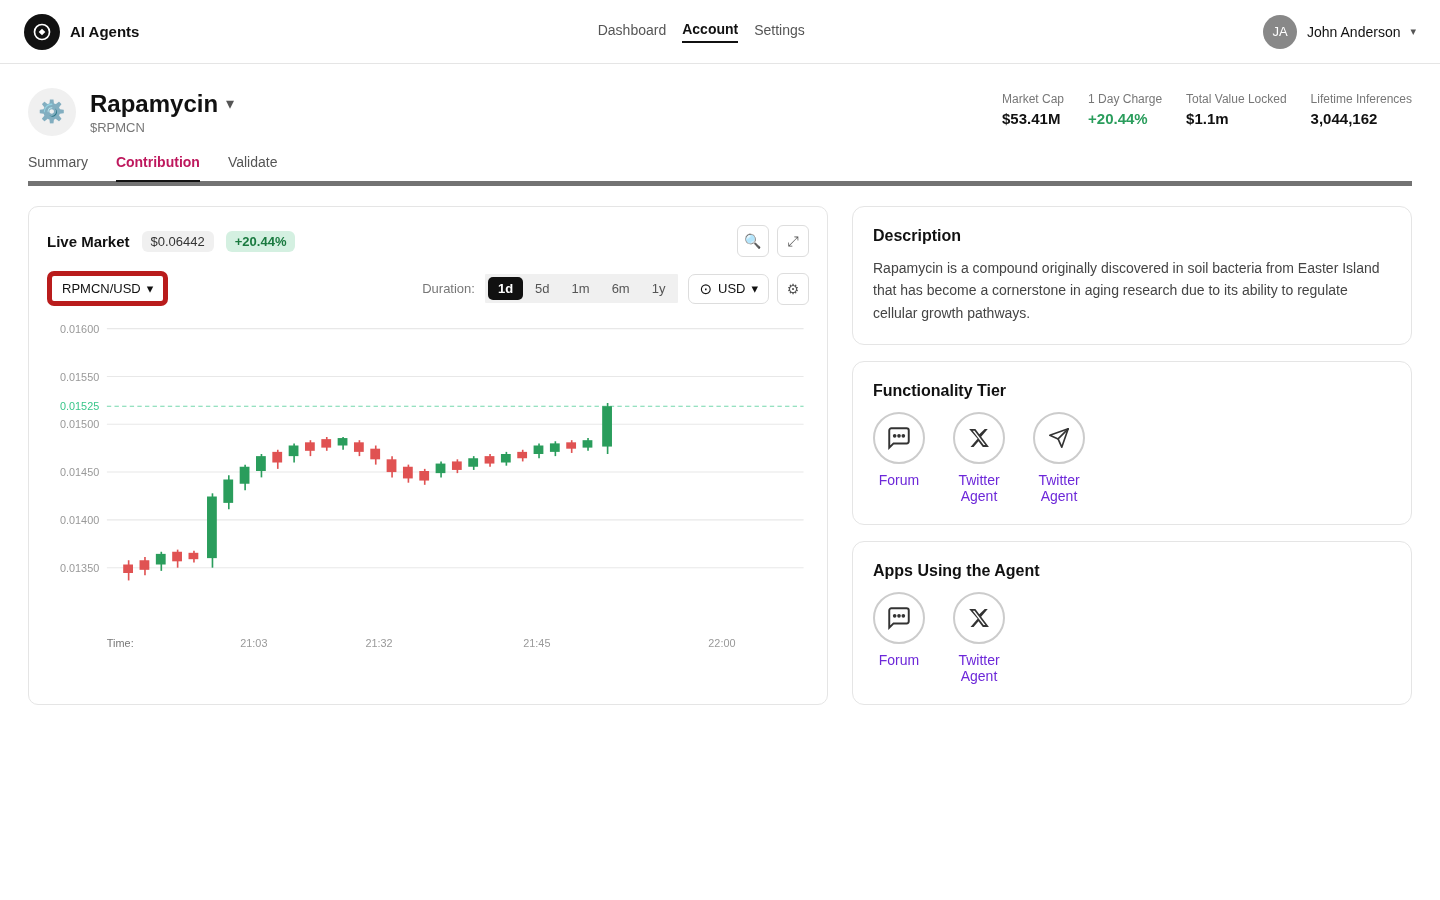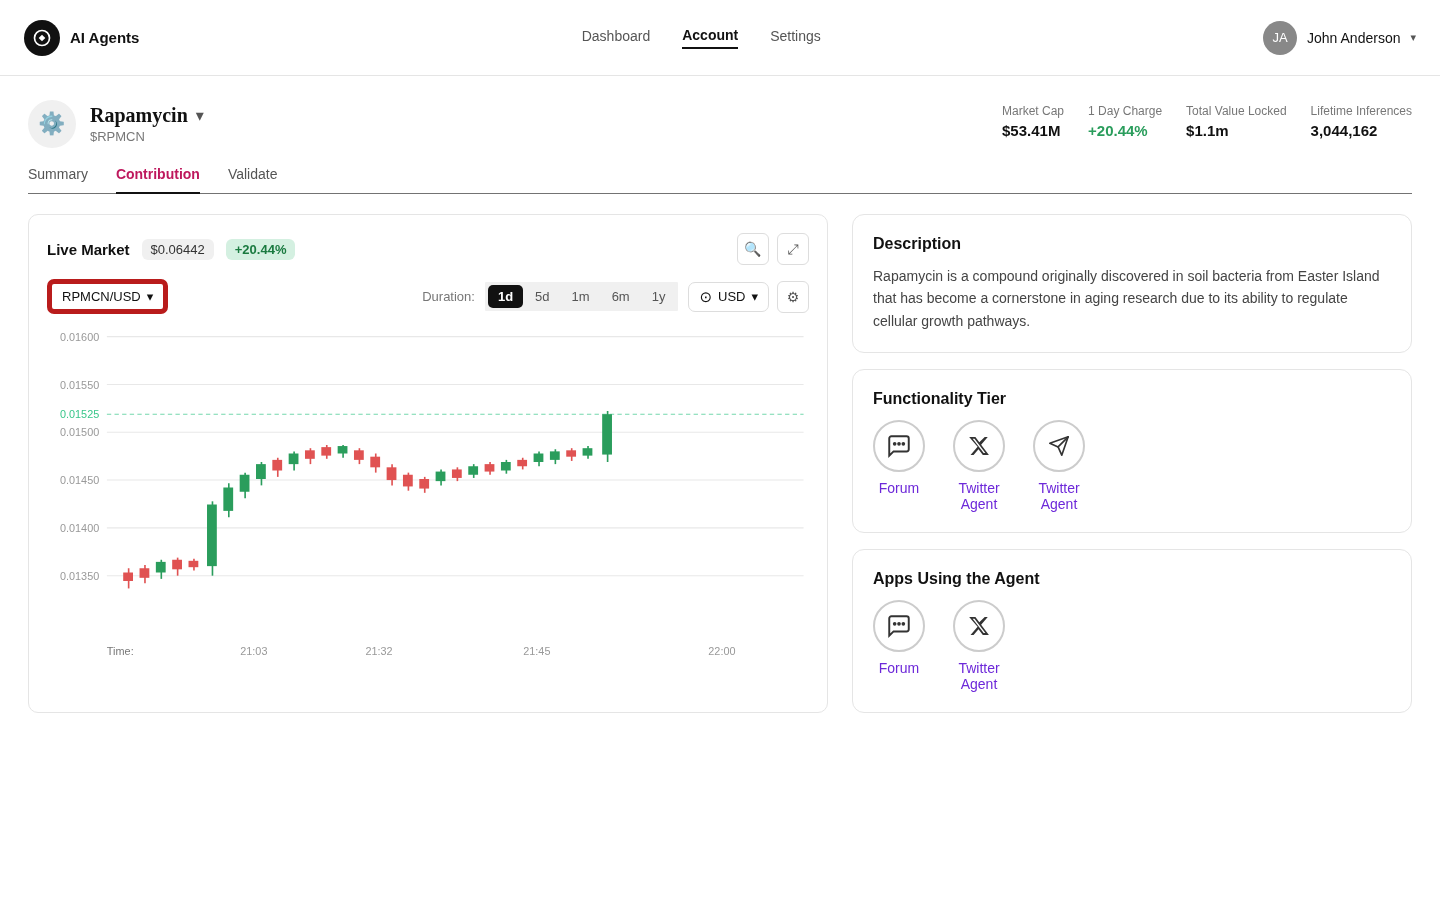--- a/index.html
+++ b/index.html
@@ -1,31 +1,31 @@
 <!DOCTYPE html>
 <html><head>
   <meta charset="utf-8">
   <style>
     * { box-sizing: border-box; margin: 0; padding: 0; }
     body { font-family: -apple-system, BlinkMacSystemFont, 'Segoe UI', sans-serif; background: #fff; color: #111; font-size: 14px; }
 
     
     .navbar {
       display: flex; align-items: center; justify-content: space-between;
-      padding: 0 24px; height: 76px; border-bottom: 1px solid #e5e5e5;
+      padding: 0 24px; height: 64px; border-bottom: 1px solid #e5e5e5;
       background: #fff;
     }
     .navbar-left { display: flex; align-items: center; gap: 10px; }
     .navbar-logo {
       width: 36px; height: 36px; border-radius: 50%; background: #111;
       display: flex; align-items: center; justify-content: center;
     }
     .navbar-logo svg { width: 20px; height: 20px; }
     .navbar-brand { font-weight: 600; font-size: 15px; }
-    .navbar-center { display: flex; align-items: center; gap: 32px; }
+    .navbar-center { display: flex; align-items: center; gap: 16px; }
     .nav-link { font-size: 14px; color: #555; cursor: pointer; padding-bottom: 4px; }
     .nav-link.active { color: #111; font-weight: 600; border-bottom: 2px solid #111; }
     .navbar-right { display: flex; align-items: center; gap: 10px; }
     .avatar {
       width: 34px; height: 34px; border-radius: 50%; background: #888;
       overflow: hidden; display: flex; align-items: center; justify-content: center; font-size: 13px; color: #fff;
     }
     .user-name { font-size: 14px; font-weight: 500; }
     .chevron-icon { font-size: 11px; color: #555; }
 
@@ -33,31 +33,31 @@
     .page-body { padding: 24px 28px; }
 
     
     .agent-header { display: flex; align-items: flex-start; justify-content: space-between; margin-bottom: 8px; }
     .agent-left { display: flex; align-items: center; gap: 14px; }
     .agent-icon {
       width: 48px; height: 48px; border-radius: 50%; background: #f0f0f0;
       display: flex; align-items: center; justify-content: center; font-size: 22px;
     }
     .agent-name-row { display: flex; align-items: center; gap: 8px; }
-    .agent-name { font-size: 20px; font-weight: 700; font-family: Liberation Serif, serif; }
+    .agent-name { font-size: 24px; font-weight: 700; }
     .agent-chevron { font-size: 16px; color: #555; cursor: pointer; }
     .agent-ticker { font-size: 13px; color: #777; margin-top: 2px; }
     .agent-stats { display: flex; gap: 24px; align-items: flex-start; margin-top: 4px; }
     .stat-item { display: flex; flex-direction: column; gap: 4px; }
     .stat-label { font-size: 12px; color: #777; white-space: nowrap; }
     .stat-value { font-size: 15px; font-weight: 600; }
     .stat-value.positive { color: #2a9d5c; }
 
     
-    .tabs { display: flex; gap: 28px; border-bottom: 1px solid #737373; margin-bottom: 4px; }
+    .tabs { display: flex; gap: 28px; border-bottom: 5px solid #737373; margin-bottom: 4px; }
     .tab { padding: 10px 0 10px; font-size: 14px; color: #555; cursor: pointer; border-bottom: 2px solid transparent; margin-bottom: -1px; }
     .tab.active { color: #be185d; font-weight: 600; border-bottom: 2px solid #111; }
 
     
     .main-content { display: flex; gap: 24px; margin-top: 20px; }
 
     
     .chart-panel {
       flex: 1; border: 1px solid #e5e5e5; border-radius: 10px; padding: 18px 18px 12px; background: #fff;
     }

